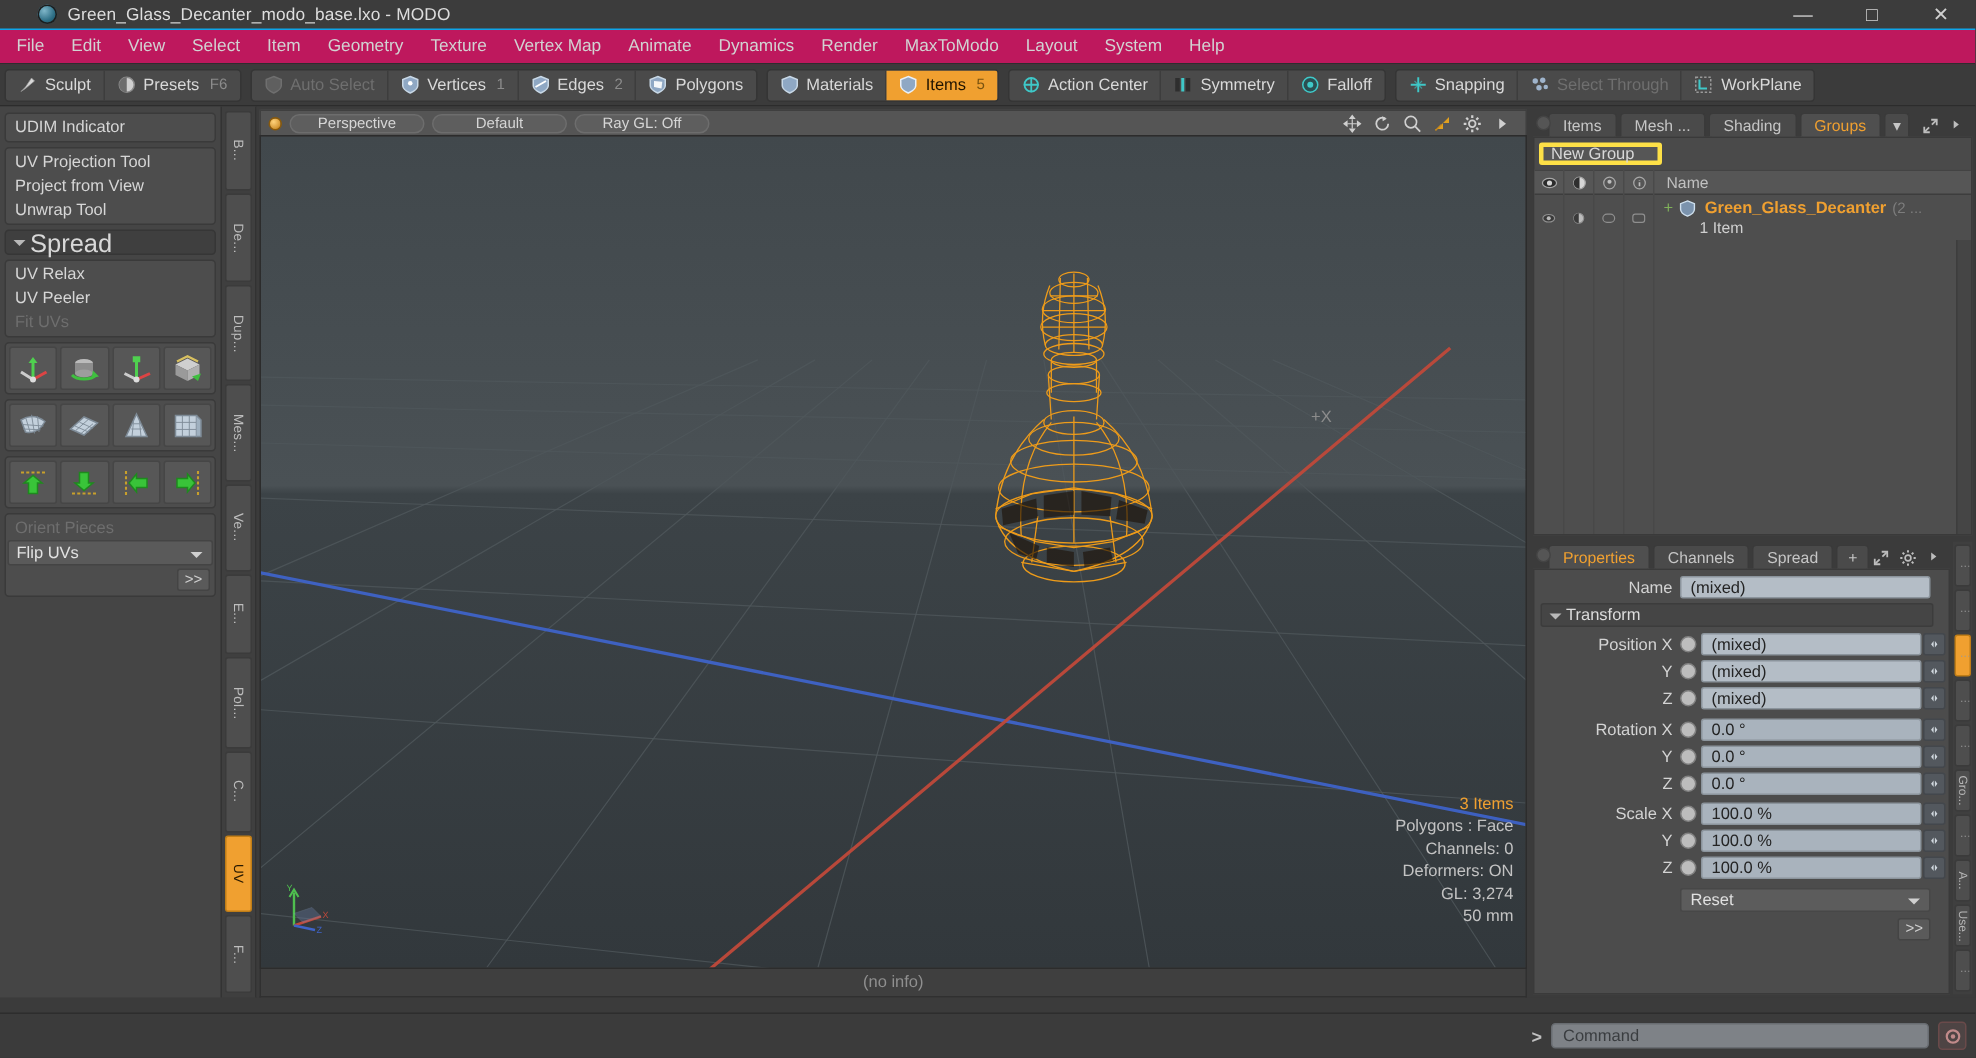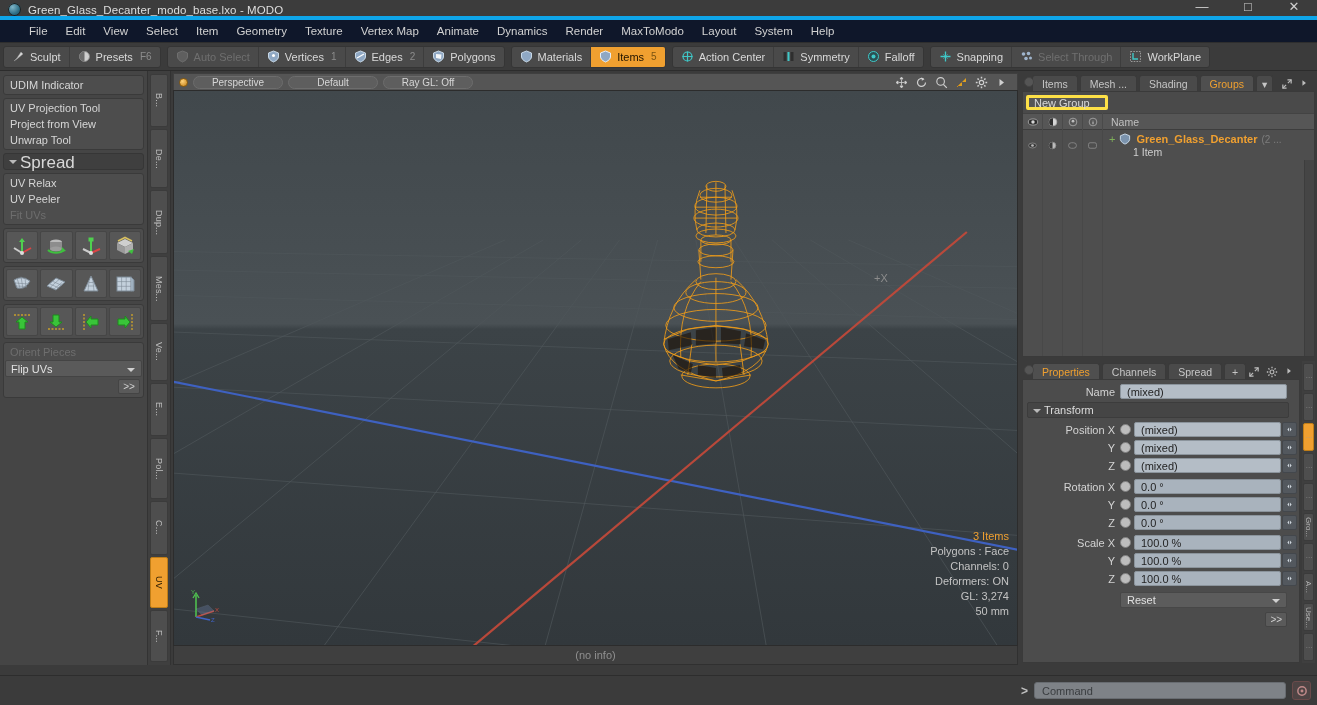--- a/index.html
+++ b/index.html
@@ -7,38 +7,39 @@
     width:1317px; height:705px;
     background:#3b3b3b;
     font-family:"Liberation Sans", sans-serif;
     font-size:11px;
     color:#c9c9c9;
     overflow:hidden;
     position:relative;
   }
   
   .titlebar{
-    height:20px; background:#3c3c3c; display:flex; align-items:flex-end;
-    border-bottom:4px solid #0ea5e9;
+    height:20px; background:#3c3c3c; display:flex; align-items:center;
+    border-bottom:1px solid #0ea5e9;
+    padding-left:17px;
   }
   .app-icon{
     width:13px;height:13px;border-radius:50%;
     background:radial-gradient(circle at 35% 32%, #7fb6c9 0%, #2e6f86 55%, #14414f 100%);
     margin:0 7px 0 8px; flex:none;
     box-shadow:0 0 0 1px #1d1d1d inset;
   }
   .title-text{ font-size:11.5px; color:#dedede; letter-spacing:.1px;}
   .win-btns{ margin-left:auto; display:flex; height:20px;}
   .win-btn{ width:46px; height:20px; display:flex; align-items:center; justify-content:center;
     color:#d0d0d0; font-size:13px; line-height:1;}
 
   
   .menubar{
-    height:23px; background:#0f172a; display:flex; align-items:center;
-    padding-left:20px; border-bottom:1px solid #2e2e2e;
+    height:23px; background:#be185d; display:flex; align-items:center;
+    padding-left:2px; border-bottom:1px solid #2e2e2e;
   }
   .menu-item{
     padding:3px 9px; font-size:11.5px; color:#d2d2d2; white-space:nowrap;
   }
 
   
   .modebar{
     height:28px; background:#3b3b3b; display:flex; align-items:center;
     gap:0px; padding:0 3px; border-bottom:1px solid #2c2c2c;
   }

